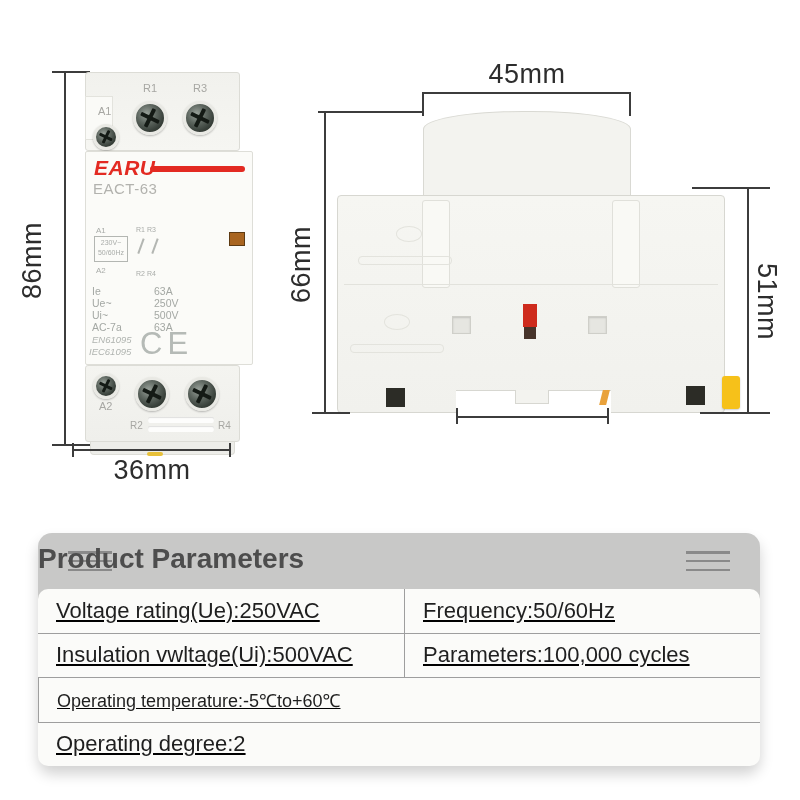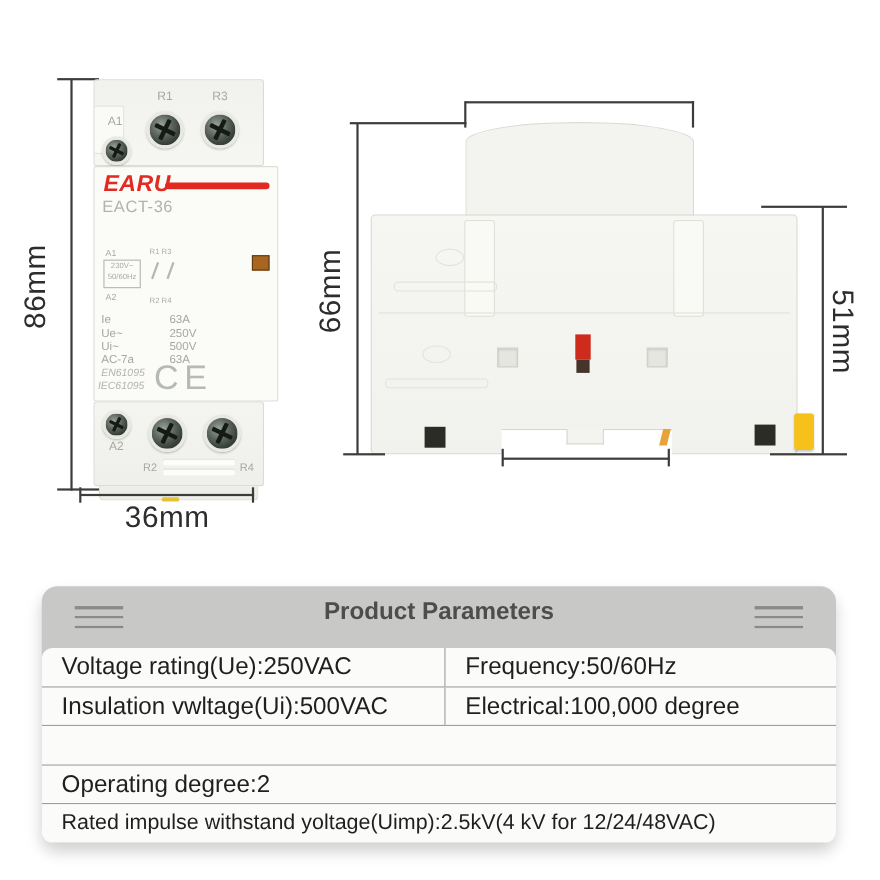--- a/index.html
+++ b/index.html
@@ -17,26 +17,26 @@
     box-shadow:0 1px 2px rgba(0,0,0,0.25);}
   .screw::before,.screw::after{content:"";position:absolute;left:50%;top:50%;background:#141a15;border-radius:1px;}
   .screw::before{width:72%;height:15%;transform:translate(-50%,-50%) rotate(26deg);}
   .screw::after{width:15%;height:72%;transform:translate(-50%,-50%) rotate(26deg);}
   .term-label{position:absolute;color:#a7a7a3;font-size:11px;}
   .tiny{font-size:8px;color:#a9aca9;position:absolute;}
   
   .param-table{position:absolute;left:38px;top:533px;width:722px;height:233px;background:#c8c8c7;
     border-radius:14px;box-shadow:0 8px 14px rgba(0,0,0,0.18);}
   .param-header{position:absolute;left:0;top:0;width:100%;height:56px;}
-  .param-title{position:absolute;left:0;top:10px;width:100%;text-align:center;font-size:22px;font-weight:bold;color:#4d4d4d;}
+  .param-title{position:absolute;left:0;top:10px;width:100%;text-align:left;font-size:28px;font-weight:bold;color:#4d4d4d;}
   .menu-icon{position:absolute;top:18px;width:44px;height:20px;display:flex;flex-direction:column;justify-content:space-between;}
   .menu-icon span{display:block;height:2.5px;background:#8a8a8a;}
   .param-body{position:absolute;left:0;top:56px;width:722px;height:177px;background:#fbfbf9;border-radius:10px;
     display:flex;flex-direction:column;box-sizing:border-box;overflow:hidden;}
-  .prow{display:flex;flex:1;border-bottom:1px solid #9e9e9e;box-sizing:border-box;}
+  .prow{display:flex;flex:1;border-bottom:1px solid #9e9e9e;box-sizing:border-box;text-decoration:underline;}
   .prow:last-child{border-bottom:none;}
   .pcell{display:flex;align-items:center;padding-left:18px;color:#1f1f1f;font-size:22px;box-sizing:border-box;}
   .pcell.left{width:366px;}
   .pcell.right{flex:1;border-left:1px solid #9e9e9e;}
   .pcell.small{font-size:18px;}
   .pcell.full{width:100%;font-size:19.5px;}
 </style>
 </head>
 <body>
 
@@ -55,21 +55,21 @@
       <span class="term-label" style="left:107px;top:9px;">R3</span>
       <span class="term-label" style="left:12px;top:32px;">A1</span>
       <div class="screw" style="left:7px;top:51px;width:26px;height:26px;"></div>
       <div class="screw" style="left:47px;top:28px;width:34px;height:34px;"></div>
       <div class="screw" style="left:97px;top:28px;width:34px;height:34px;"></div>
     </div>
 
     <div class="device-part" style="left:1px;top:79px;width:168px;height:214px;background:#fbfbf8;border:1px solid #deded8;border-radius:2px;">
       <span style="position:absolute;left:8px;top:4px;font-size:21px;font-weight:900;font-style:italic;color:#e32a22;letter-spacing:0.5px;">EARU</span>
       <div style="position:absolute;left:64px;top:14px;width:95px;height:6px;background:#e32a22;border-radius:3px;"></div>
-      <span style="position:absolute;left:7px;top:28px;font-size:15px;color:#b2b2ae;letter-spacing:0.5px;">EACT-36</span>
+      <span style="position:absolute;left:7px;top:28px;font-size:15px;color:#b2b2ae;letter-spacing:0.5px;">EACT-63</span>
 
       <div style="position:absolute;left:143px;top:80px;width:14px;height:12px;background:#a96520;border:1px solid #5d3a12;"></div>
 
       <div style="position:absolute;left:6px;top:74px;width:78px;height:56px;">
         <span class="tiny" style="left:4px;top:0;">A1</span>
         <div style="position:absolute;left:2px;top:10px;width:32px;height:24px;border:1px solid #b3b6b2;text-align:center;">
           <span style="display:block;font-size:7px;color:#a9aca9;line-height:11px;">230V~</span>
           <span style="display:block;font-size:7px;color:#a9aca9;line-height:10px;">50/60Hz</span>
         </div>
         <span class="tiny" style="left:4px;top:40px;">A2</span>
@@ -108,20 +108,21 @@
   </div>
 
   <div class="dim-line" style="left:72px;top:443px;width:2px;height:14px;"></div>
   <div class="dim-line" style="left:229px;top:443px;width:2px;height:14px;"></div>
   <div class="dim-line" style="left:73px;top:449px;width:158px;height:2px;"></div>
   <div class="dim-label" style="left:92px;top:455px;width:120px;">36mm</div>
 </div>
 
 <div class="abs" style="left:300px;top:0;width:500px;height:500px;">
 
+  <div class="dim-label" style="left:167px;top:59px;width:120px;">45mm</div>
   <div class="dim-line" style="left:123px;top:92px;width:208px;height:2px;"></div>
   <div class="dim-line" style="left:122px;top:92px;width:2px;height:24px;"></div>
   <div class="dim-line" style="left:329px;top:92px;width:2px;height:24px;"></div>
 
   <div class="dim-line" style="left:18px;top:111px;width:106px;height:2px;"></div>
 
   <div class="abs" style="left:37px;top:111px;width:388px;height:302px;">
 
     <div class="device-part" style="left:86px;top:0;width:208px;height:95px;background:#f3f3ef;border:1px solid #d9d9d3;border-bottom:none;border-radius:100px 100px 0 0 / 18px 18px 0 0;"></div>
 
@@ -183,24 +184,22 @@
         <span></span>
     </div>
   </div>
   <div class="param-body">
     <div class="prow">
       <div class="pcell left">Voltage rating(Ue):250VAC</div>
       <div class="pcell right">Frequency:50/60Hz</div>
     </div>
     <div class="prow">
       <div class="pcell left">Insulation vwltage(Ui):500VAC</div>
-      <div class="pcell right">Electrical:100,000 degree</div>
-    </div>
-    <div class="prow">
+      <div class="pcell right">Parameters:100,000 cycles</div>
+    </div>
+    <div class="prow">
+      <div class="pcell right small">Operating temperature:-5℃to+60℃</div>
     </div>
     <div class="prow">
       <div class="pcell left">Operating degree:2</div>
     </div>
-    <div class="prow">
-      <div class="pcell full">Rated impulse withstand yoltage(Uimp):2.5kV(4 kV for 12/24/48VAC)</div>
-    </div>
   </div>
 </div>
 
 </body></html>

